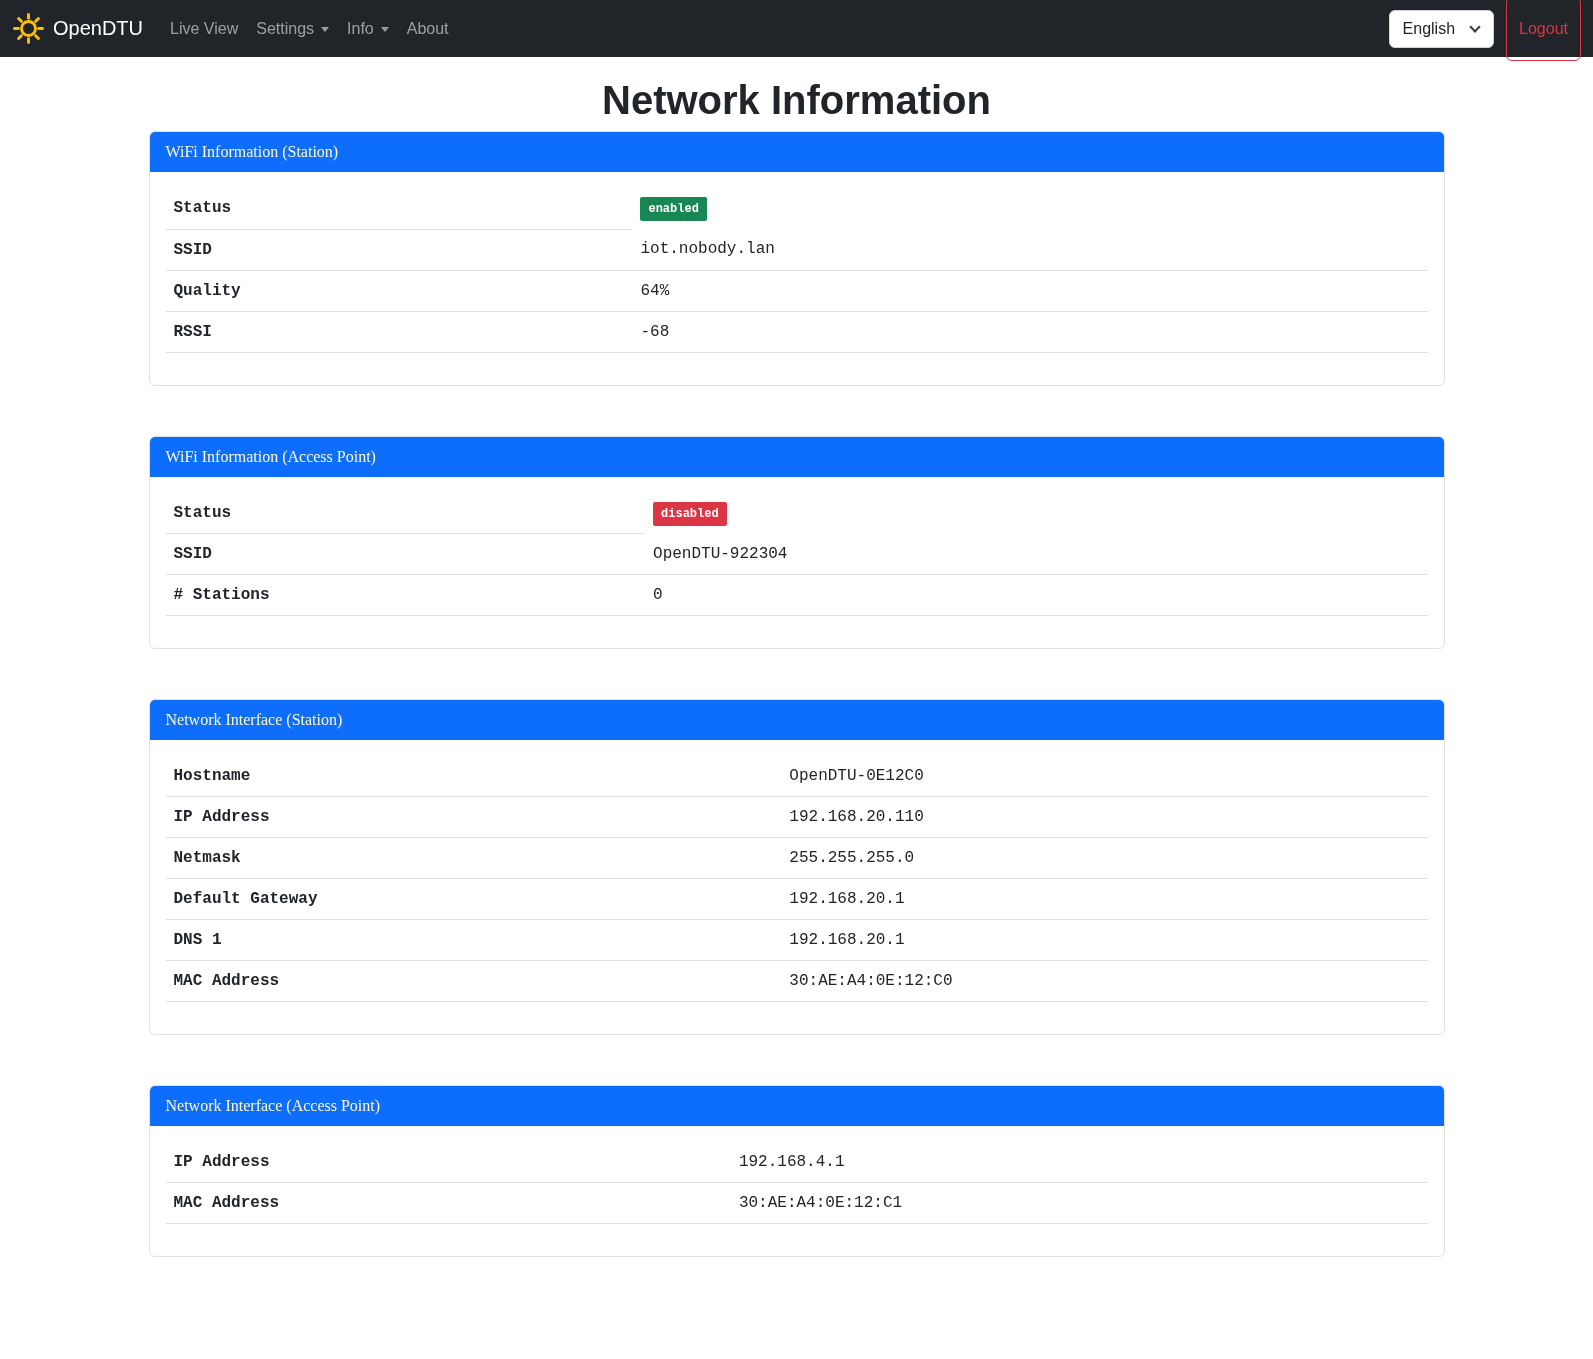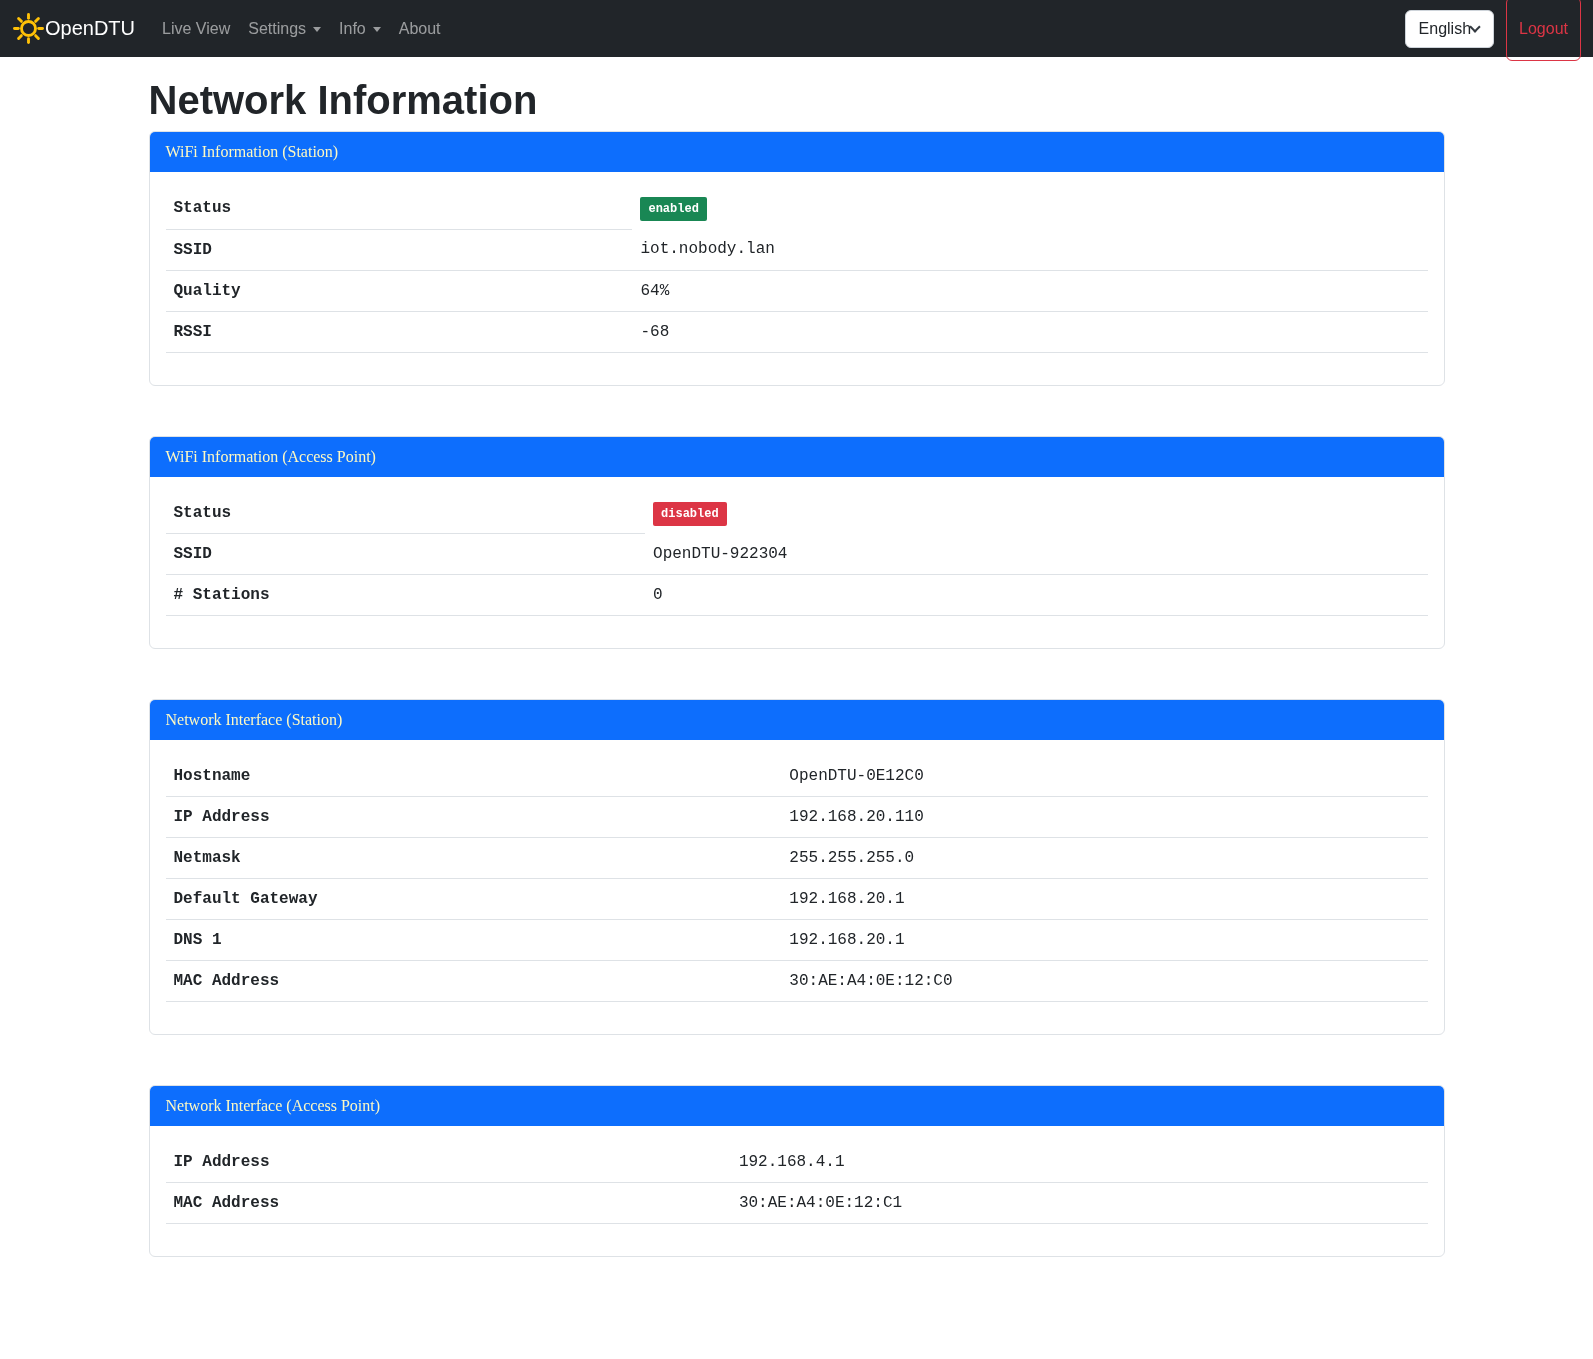--- a/index.html
+++ b/index.html
@@ -16,20 +16,21 @@
   .navbar {
     background: #212529;
     height: 57px;
     display: flex;
     align-items: center;
     padding: 0 12px;
   }
   .brand {
     display: flex;
     align-items: center;
+    gap: 8px;
     color: #ffffff;
     font-size: 20px;
     margin-right: 18px;
     cursor: pointer;
     white-space: nowrap;
   }
   .nav-links { display: flex; align-items: center; text-align: right; }
   .nav-link {
     color: rgba(255,255,255,0.55);
     padding: 8px 9px;
@@ -49,20 +50,21 @@
   }
   .nav-spacer { flex: 1 1 auto; }
   .lang-select {
     background: #ffffff;
     border: 1px solid #ced4da;
     border-radius: 6px;
     height: 38px;
     display: flex;
     align-items: center;
     padding: 0 14px 0 13px;
+    gap: 16px;
     color: #212529;
     cursor: pointer;
   }
   .chevron-down {
     width: 8px; height: 8px;
     border-right: 2px solid #343a40;
     border-bottom: 2px solid #343a40;
     transform: rotate(45deg);
     margin-top: -4px;
     display: inline-block;
@@ -86,20 +88,21 @@
     max-width: 100%;
     margin: 0 auto;
     padding: 0 12px 40px 12px;
   }
   .page-title {
     font-size: 40px;
     font-weight: 600;
     line-height: 1.2;
     margin: 19px 0 7px 0;
     color: #212529;
+    text-align: center;
   }
 
   
   .card {
     border: 1px solid #dee2e6;
     border-radius: 6px;
     overflow: hidden;
     margin-bottom: 50px;
     background: #fff;
   }

